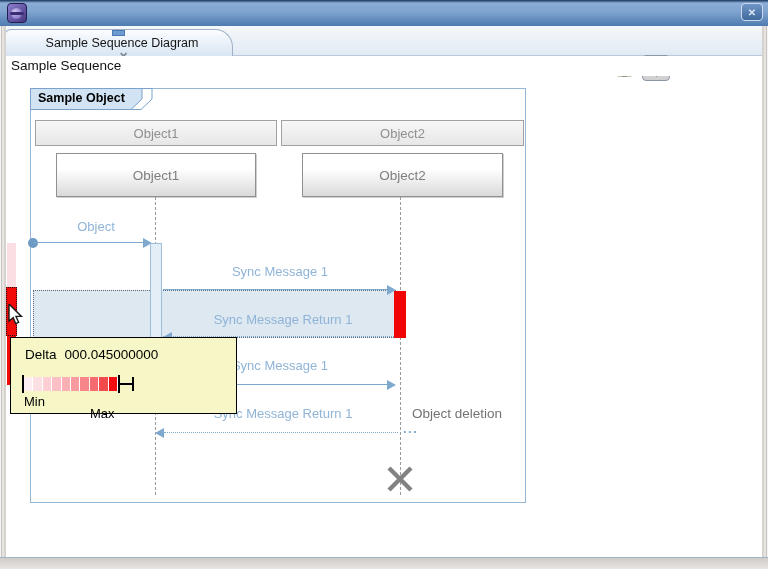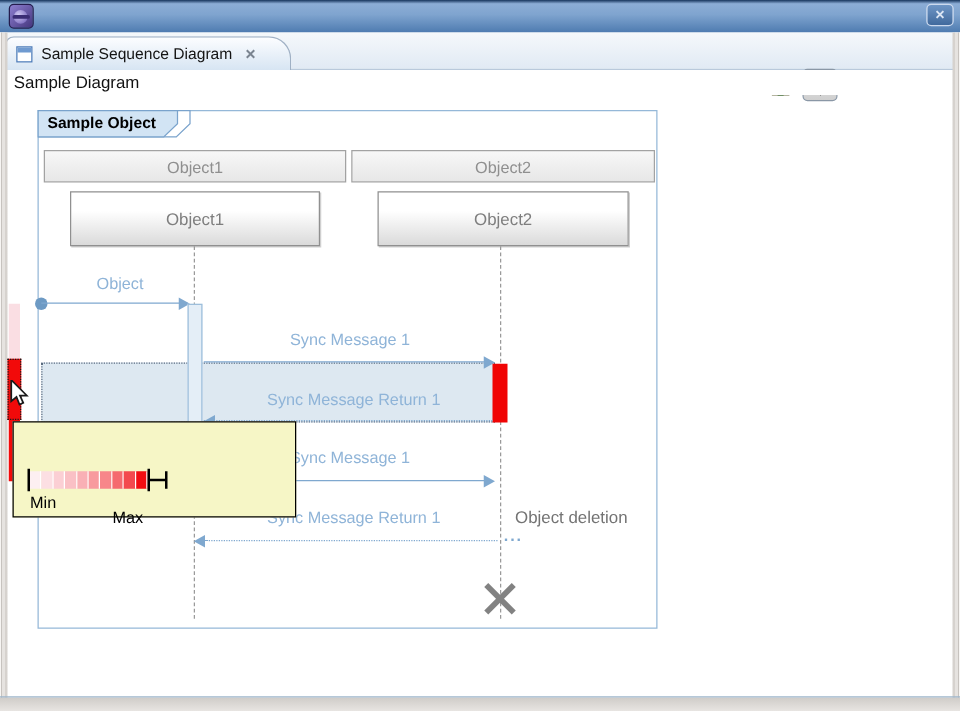--- a/index.html
+++ b/index.html
@@ -13,21 +13,21 @@
   .ecl-icon::before{content:"";position:absolute;left:3px;top:4px;width:11px;height:11px;border-radius:50%;
     background:radial-gradient(circle at 35% 35%,#cfc8f2,#6a58b4);}
   .ecl-icon::after{content:"";position:absolute;left:2px;top:8px;width:14px;height:3px;background:#3a2d74;border-radius:2px;}
   .win-close{position:absolute;right:5px;top:3px;width:20px;height:16px;border:1px solid #ccd9ed;border-radius:4px;
     background:linear-gradient(#6e95c5,#416a9d);color:#dde7f5;font-size:10px;font-weight:bold;
     display:flex;align-items:center;justify-content:center;cursor:default;}
   .tabstrip{position:absolute;left:0;top:26px;width:768px;height:30px;
     background:linear-gradient(#f5f8fb,#e1eaf4);border-bottom:1px solid #b9c9db;box-sizing:border-box;}
   .tab{position:absolute;left:4px;top:3px;height:27px;width:229px;box-sizing:border-box;
     background:linear-gradient(#fcfdff,#d7e5f3);border:1px solid #9fb0c4;border-bottom:none;
-    border-radius:7px 18px 0 0;display:flex;align-items:center;padding:0 8px;}
+    border-radius:7px 18px 0 0;display:flex;align-items:center;padding:0 8px;flex-direction:column;}
   .tab-winicon{width:13px;height:13px;border:1px solid #4a7ab8;background:#fff;box-sizing:border-box;}
   .tab-winicon>span{display:block;height:4px;background:#6f9ad0;}
   .tab-label{margin-left:7px;font-size:12.5px;color:#141414;white-space:nowrap;}
   .tab-close{margin-left:10px;color:#7a8490;font-size:11px;font-weight:bold;}
   .toolbar{position:absolute;right:8px;top:29px;display:flex;align-items:center;gap:6px;}
   .tool{width:24px;height:24px;display:flex;align-items:center;justify-content:center;}
   .tool.pressed{width:28px;height:26px;border:1px solid #8a97a6;border-radius:4px;
     background:linear-gradient(#e9e9e9,#cfcfcf);box-sizing:border-box;}
   .breadcrumb{position:absolute;left:6px;top:56px;width:756px;height:20px;background:#fff;
     font-size:13.5px;color:#111;padding:2px 0 0 5px;box-sizing:border-box;}
@@ -130,21 +130,21 @@
         </svg>
       </div>
       <div class="tool">
         <svg width="15" height="9" viewBox="0 0 15 9">
           <polygon points="1.5,1.5 13.5,1.5 7.5,7.5" fill="#fbfbfb" stroke="#333" stroke-width="1.2"></polygon>
         </svg>
       </div>
     </div>
   </div>
 
-  <div class="breadcrumb">Sample Diagram</div>
+  <div class="breadcrumb">Sample Sequence</div>
 
   <div class="border-left"></div>
   <div class="border-right"></div>
   <div class="border-bottom"></div>
 
   <div class="frame"></div>
   <svg class="frame-label-svg" width="126" height="23" viewBox="0 0 126 23">
     <polygon points="0.5,0.5 122,0.5 122,11 111,21.5 0.5,21.5" fill="#ffffff" stroke="#7aa3cc" stroke-width="1"></polygon>
     <polygon points="0.5,0.5 112,0.5 112,11 101,21.5 0.5,21.5" fill="#d2e4f4" stroke="#7aa3cc" stroke-width="1"></polygon>
   </svg>
@@ -199,20 +199,23 @@
   <div class="arrow-l" style="left:155px;top:428px;"></div>
 
   <div class="objdel-label">Object deletion</div>
   <div class="ellipsis">...</div>
   <svg class="deletion-cross" width="26" height="26" viewBox="0 0 26 26">
     <line x1="2" y1="2" x2="24" y2="24" stroke="#828282" stroke-width="4.5"></line>
     <line x1="24" y1="2" x2="2" y2="24" stroke="#828282" stroke-width="4.5"></line>
   </svg>
 
   <div class="tooltip">
+    <div class="tt-row1">
+      <span>Delta</span><span class="tt-val">000.045000000</span>
+    </div>
     <div class="tt-scale">
       <div class="tt-tick"></div>
       <div class="tt-seglist">
           <div class="seg" style="background: rgb(253, 239, 241);"></div>
           <div class="seg" style="background: rgb(252, 223, 227);"></div>
           <div class="seg" style="background: rgb(251, 207, 212);"></div>
           <div class="seg" style="background: rgb(250, 192, 197);"></div>
           <div class="seg" style="background: rgb(249, 176, 181);"></div>
           <div class="seg" style="background: rgb(248, 154, 158);"></div>
           <div class="seg" style="background: rgb(247, 134, 138);"></div>

